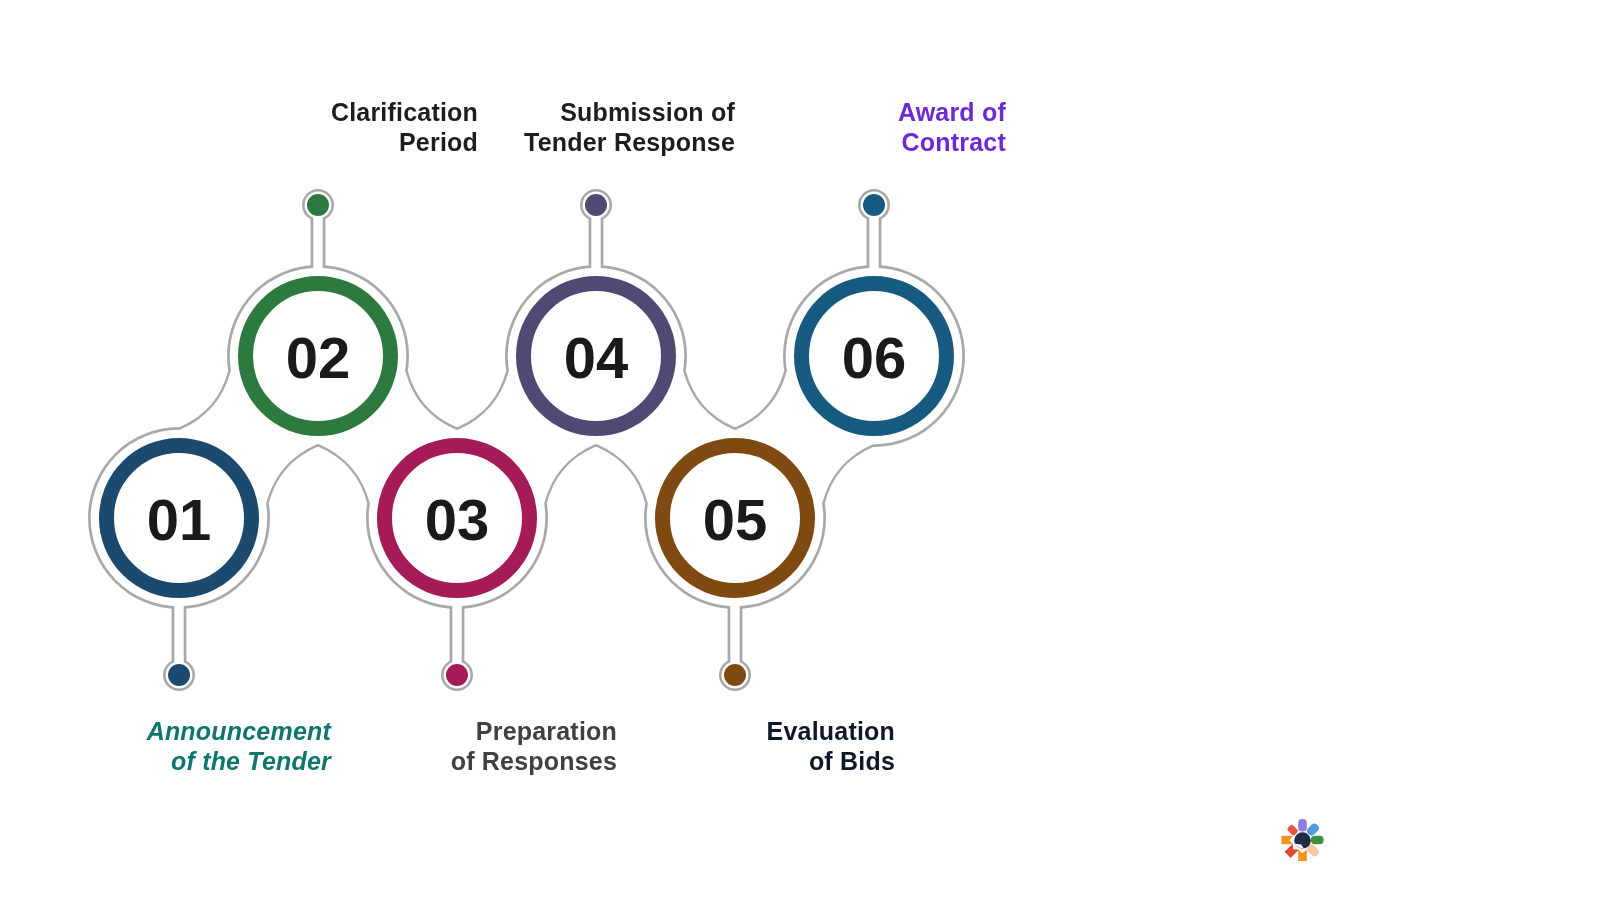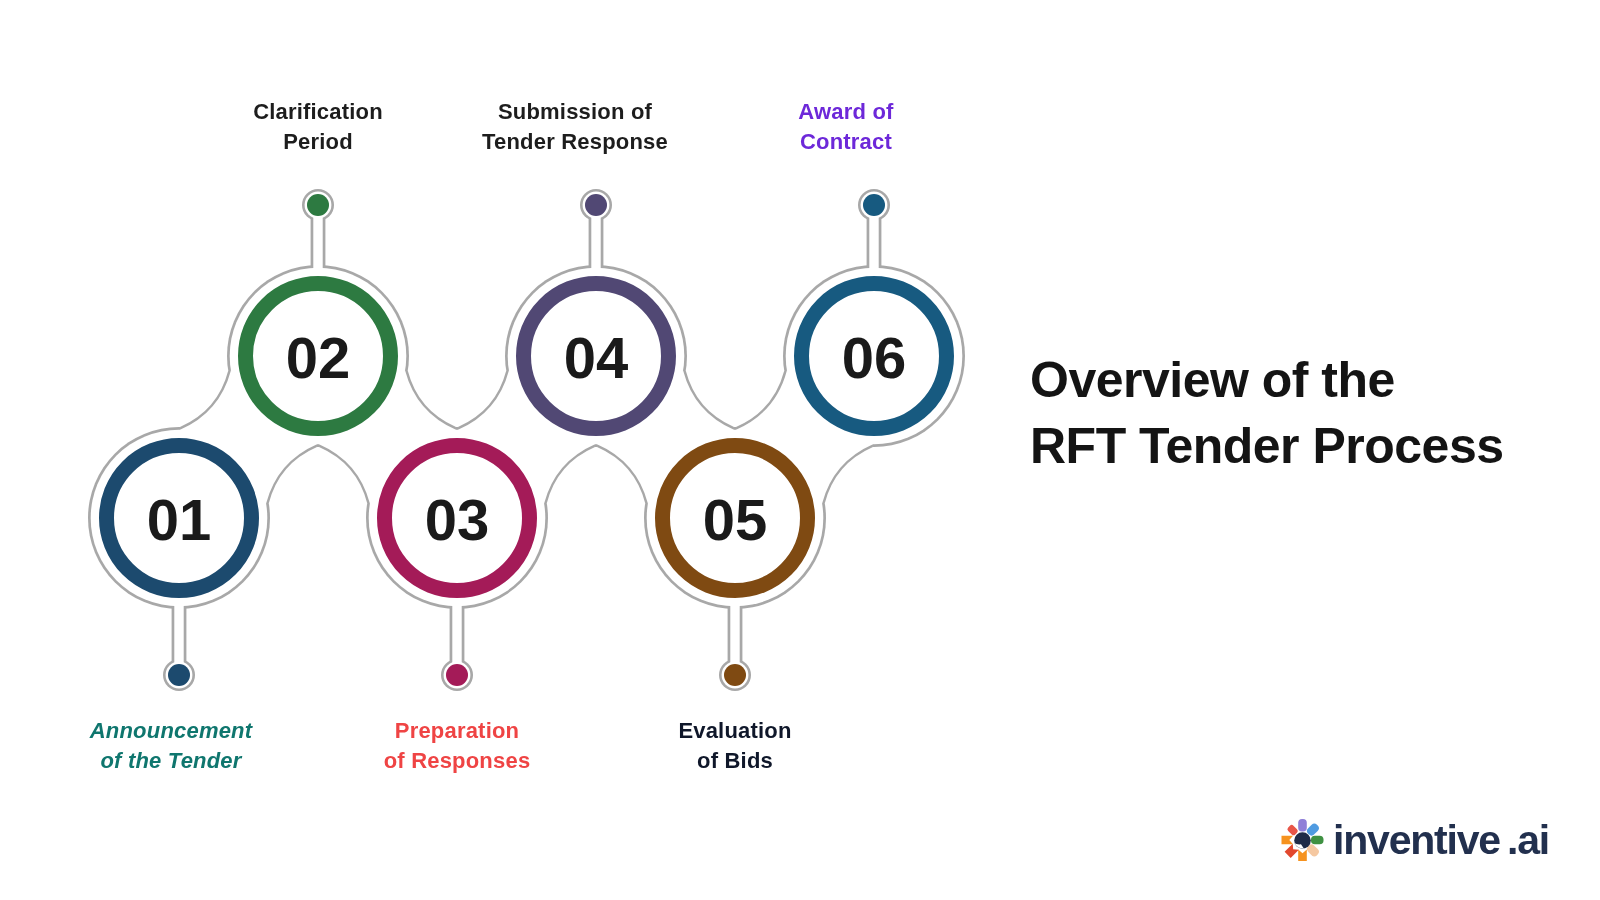--- a/index.html
+++ b/index.html
@@ -11,22 +11,22 @@
     overflow: hidden;
     font-family: "Liberation Sans", sans-serif;
   }
   #diagram-svg {
     position: absolute;
     left: 0; top: 0;
   }
   .step-label {
     position: absolute;
     width: 320px;
-    text-align: center;
-    font-size: 22px;
+    text-align: right;
+    font-size: 25px;
     font-weight: bold;
     line-height: 30px;
     letter-spacing: 0.2px;
   }
   .page-title {
     position: absolute;
     left: 1030px;
     top: 347px;
     font-size: 50px;
     font-weight: bold;
@@ -136,30 +136,26 @@
       <g>
         <circle cx="874" cy="356" r="72.5" fill="none" stroke="#175A80" stroke-width="15"></circle>
         <text x="874" y="357" text-anchor="middle" dominant-baseline="central" font-family="Liberation Sans, sans-serif" font-size="58" font-weight="bold" fill="#1A1A1A">06</text>
         <circle cx="874" cy="205" r="11" fill="#175A80"></circle>
       </g>
     </svg>
 
   <div id="labels">
       <div class="step-label" style="left: 11px; top: 716px; color: #0f766e; font-style: italic;">Announcement<br>of the Tender</div>
       <div class="step-label" style="left: 158px; top: 97px; color: rgb(29, 29, 29);">Clarification<br>Period</div>
-      <div class="step-label" style="left: 297px; top: 716px; color: #ef4444;">Preparation<br>of Responses</div>
+      <div class="step-label" style="left: 297px; top: 716px; color: #404040;">Preparation<br>of Responses</div>
       <div class="step-label" style="left: 415px; top: 97px; color: rgb(29, 29, 29);">Submission of<br>Tender Response</div>
       <div class="step-label" style="left: 575px; top: 716px; color: #0f172a;">Evaluation<br>of Bids</div>
       <div class="step-label" style="left: 686px; top: 97px; color: #6d28d9;">Award of<br>Contract</div>
     </div>
 
-  <div class="page-title" style="color: rgb(20, 20, 20);">
-    <span>Overview of the</span>
-    <span>RFT Tender Process</span>
-  </div>
 
   <div class="logo">
     <svg class="logo-icon" id="logo-icon" width="47" height="50" viewBox="-23.5 -25 47 50">
         <g transform="rotate(0)">
           <rect x="-4.3" y="-21" width="8.6" height="12.5" rx="3.8" fill="#8F7FD8"></rect>
         </g>
         <g transform="rotate(45)">
           <rect x="-4.3" y="-21" width="8.6" height="12.5" rx="3.8" fill="#4F9BE1"></rect>
         </g>
         <g transform="rotate(90)">
@@ -176,18 +172,15 @@
         </g>
         <g transform="rotate(270)">
           <path d="M-4.3,-21 L4.3,-21 L4.3,-9.5 L0,-13.2 L-4.3,-9.5 Z" fill="#F6921E"></path>
         </g>
         <g transform="rotate(315)">
           <rect x="-3.7" y="-19" width="7.4" height="10" rx="2.5" fill="#E85548"></rect>
         </g>
         <circle cx="0" cy="0.5" r="8.3" fill="#1F2B47"></circle>
         <path d="M-8.2,3 Q-5.5,8.6 1.5,8.8 L-1.5,4.3 Q-6,4.7 -8.2,3 Z" fill="#ffffff"></path>
       </svg>
-    <span class="logo-text" style="color: rgb(34, 48, 78);">
-      <span>inventive</span><span class="logo-suffix">.ai</span>
-    </span>
   </div>
 
 </div>
 
 </body></html>

